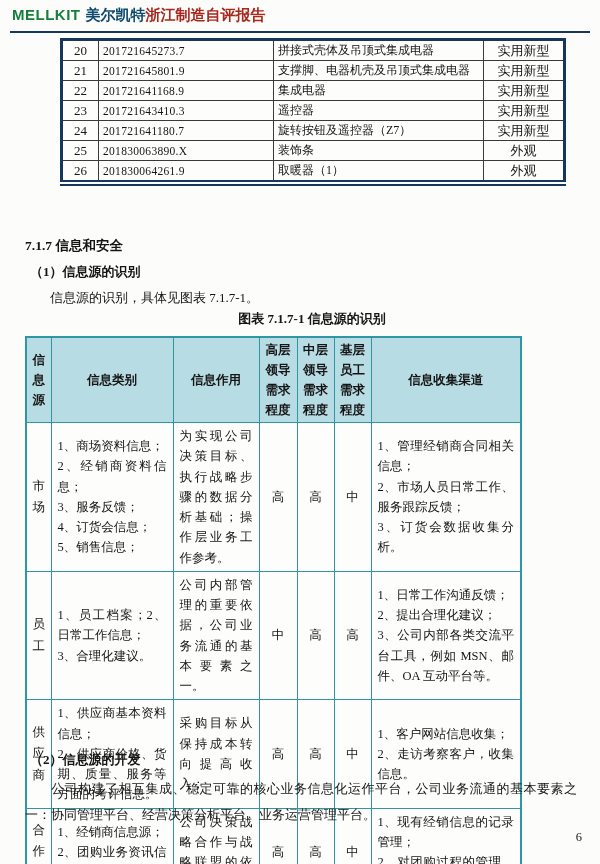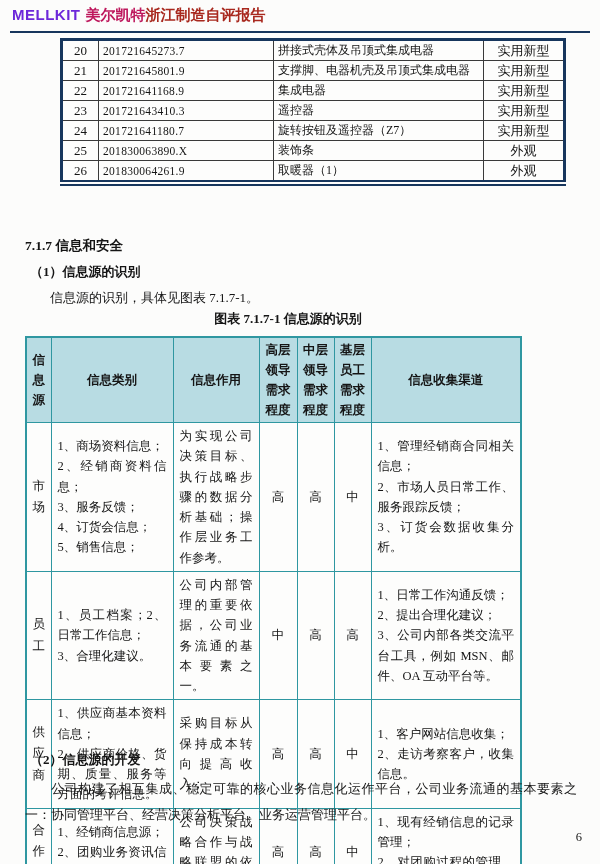--- a/index.html
+++ b/index.html
@@ -7,22 +7,22 @@
     width:600px;height:864px;position:relative;
     background:#fcfcfb;color:#151515;
     font-family:"Liberation Serif", serif;
     overflow:hidden;
   }
   
   .doc-header{
     position:absolute;left:12px;top:6px;
     font-weight:bold;font-size:15px;white-space:nowrap;
   }
-  .brand{color:#6d28d9;font-family:"Liberation Sans",sans-serif;letter-spacing:.5px;margin-right:5px;}
-  .title-dark{color:#be185d;}
+  .brand{color:#15803d;font-family:"Liberation Sans",sans-serif;letter-spacing:.5px;margin-right:5px;}
+  .title-dark{color:#0c4a6e;}
   .title-red{color:#a8281e;}
   .header-rule{
     position:absolute;left:10px;right:10px;top:31px;height:2px;
     background:#17365d;
   }
   
   .patent-table{
     position:absolute;left:60px;top:38px;width:503px;
     border-collapse:collapse;table-layout:fixed;
     border:3px solid #17365d;
@@ -34,21 +34,21 @@
     overflow:hidden;white-space:nowrap;vertical-align:middle;
   }
   .patent-table .c-no{text-align:center;font-size:13px;}
   .patent-table .c-num{font-size:11.5px;letter-spacing:.3px;}
   .patent-table .c-name{font-size:12px;}
   .patent-table .c-type{text-align:center;font-size:13px;}
   
   .h-section{position:absolute;left:25px;top:237px;font-weight:bold;font-size:13.5px;}
   .h-sub1{position:absolute;left:30px;top:263px;font-weight:bold;font-size:13px;}
   .p-intro{position:absolute;left:50px;top:289px;font-size:13px;}
-  .tbl-title{position:absolute;left:0;width:576px;top:310px;text-align:center;font-weight:bold;font-size:13px;}
+  .tbl-title{position:absolute;left:0;width:576px;top:310px;text-align:center;font-weight:bold;font-size:13px;padding-left:24px;}
   .h-sub2{position:absolute;left:30px;top:751px;font-weight:bold;font-size:13px;}
   .p-develop{
     position:absolute;left:25px;top:776px;width:552px;
     font-size:13px;line-height:26px;text-indent:2em;text-align:justify;
   }
   .page-number{position:absolute;right:18px;top:830px;font-size:12.5px;}
   
   .info-table{
     position:absolute;left:25px;top:336px;width:495px;
     border-collapse:collapse;table-layout:fixed;

